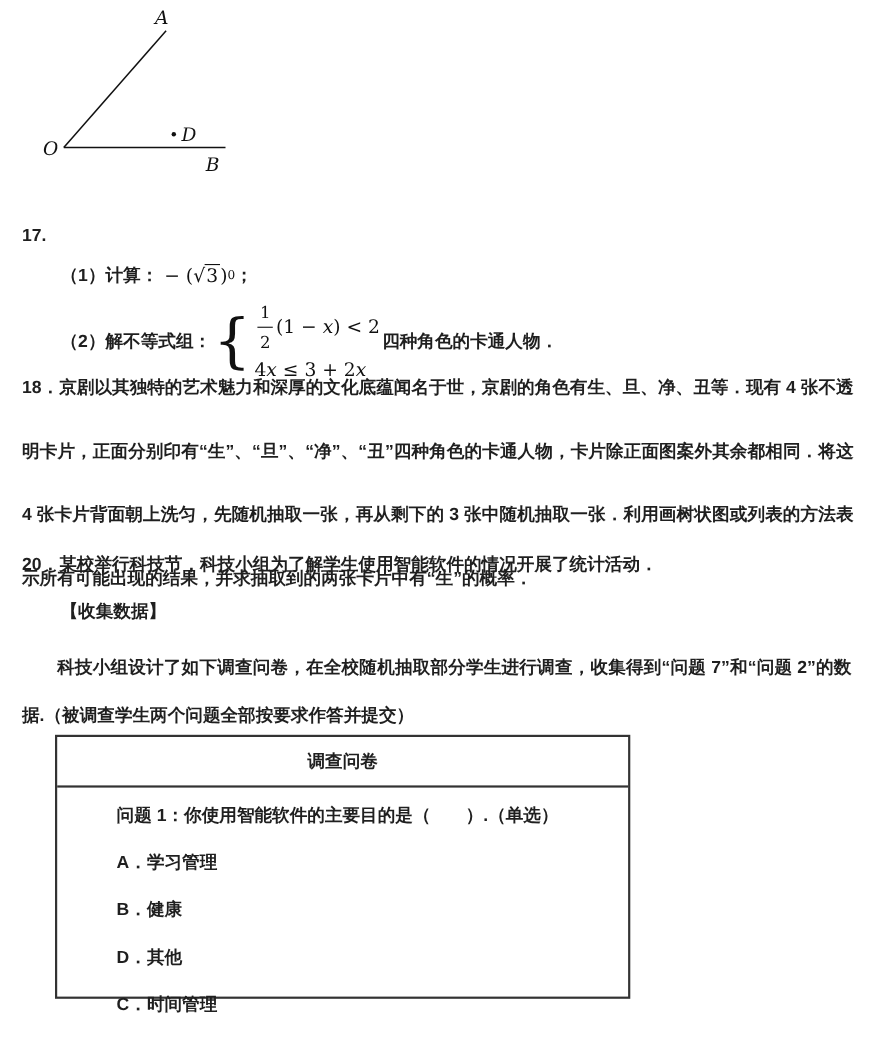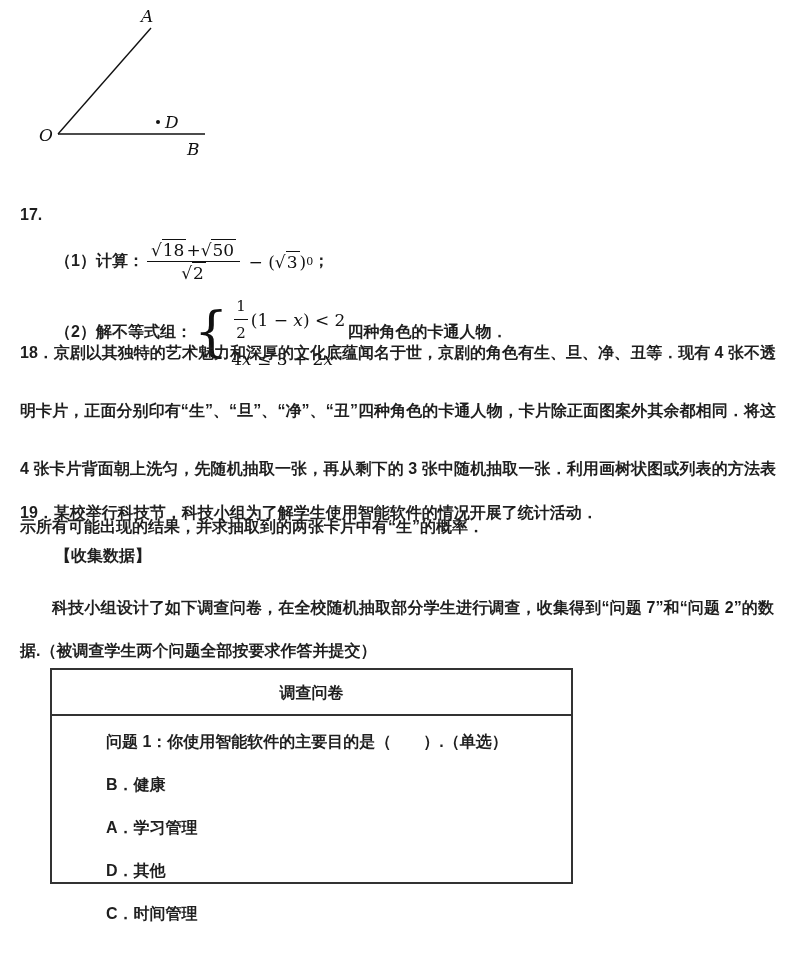--- a/index.html
+++ b/index.html
@@ -41,21 +41,21 @@
   .frac.small .num, .frac.small .den { font-size:15px; padding:0 2px; }
 
   .q18 { position:absolute; left:20px; top:324px; width:756px;
          text-align:justify; line-height:58px; }
   .q19-line { position:absolute; left:20px; top:503px; width:756px; }
   .collect { position:absolute; left:55px; top:546px; }
   .intro { position:absolute; left:20px; top:586px; width:754px;
            text-align:justify; line-height:43px; text-indent:2em; }
 
   
-  .survey { position:absolute; left:50px; top:668px; width:523px; height:216px;
+  .survey { position:absolute; left:50px; top:668px; width:523px; height:240px;
             border:2px solid #333; background:#fff; }
   .survey-header { height:46px; line-height:46px; text-align:center;
                    border-bottom:2px solid #333; font-weight:700; }
   .survey-body { padding:4px 14px 0 12px; }
   .survey-row { line-height:43px; white-space:pre;margin-left:42px; }
 </style>
 </head>
 <body>
 
 <div class="page">
@@ -70,24 +70,20 @@
     <text x="137" y="124">D</text>
   </svg>
 
   <div class="q17">
     <div class="q-num">17.</div>
 
     <div class="q-part part1">
       <span class="cn">（1）</span>
       <span class="cn">计算：</span>
       <span class="math">
-        <span class="frac">
-          <span class="num"><span class="sqrt"><span class="s-sym">√</span><span class="rad">18</span></span><span>+</span><span class="sqrt"><span class="s-sym">√</span><span class="rad">50</span></span></span>
-          <span class="den"><span class="sqrt"><span class="s-sym">√</span><span class="rad">2</span></span></span>
-        </span>
         <span> − </span>
         <span>(</span><span class="sqrt"><span class="s-sym">√</span><span class="rad">3</span></span><span>)</span><sup>0</sup>
       </span>
       <span class="cn">；</span>
     </div>
 
     <div class="q-part part2">
       <span class="cn">（2）</span>
       <span class="cn">解不等式组：</span>
       <span class="math cases">
@@ -100,28 +96,28 @@
             <span>4</span><i>x</i><span> ≤ 3 + 2</span><i>x</i>
           </span>
         </span>
       </span>
       <span class="cn">四种角色的卡通人物．</span>
     </div>
   </div>
 
   <div class="q18">18．京剧以其独特的艺术魅力和深厚的文化底蕴闻名于世，京剧的角色有生、旦、净、丑等．现有 4 张不透明卡片，正面分别印有“生”、“旦”、“净”、“丑”四种角色的卡通人物，卡片除正面图案外其余都相同．将这 4 张卡片背面朝上洗匀，先随机抽取一张，再从剩下的 3 张中随机抽取一张．利用画树状图或列表的方法表示所有可能出现的结果，并求抽取到的两张卡片中有“生”的概率．</div>
 
-  <div class="q19-line">19．某校举行科技节，科技小组为了解学生使用智能软件的情况开展了统计活动．</div>
+  <div class="q19-line">20．某校举行科技节，科技小组为了解学生使用智能软件的情况开展了统计活动．</div>
   <div class="collect">【收集数据】</div>
   <div class="intro">科技小组设计了如下调查问卷，在全校随机抽取部分学生进行调查，收集得到“问题 7”和“问题 2”的数据.（被调查学生两个问题全部按要求作答并提交）</div>
 
   <div class="survey">
     <div class="survey-header">调查问卷</div>
     <div class="survey-body">
       <div class="survey-row">问题 1：你使用智能软件的主要目的是（　　）.（单选）</div>
+      <div class="survey-row">A．学习管理</div>
       <div class="survey-row">B．健康</div>
-      <div class="survey-row">A．学习管理</div>
       <div class="survey-row">D．其他</div>
       <div class="survey-row">C．时间管理</div>
     </div>
   </div>
 
 </div>
 
 </body></html>

